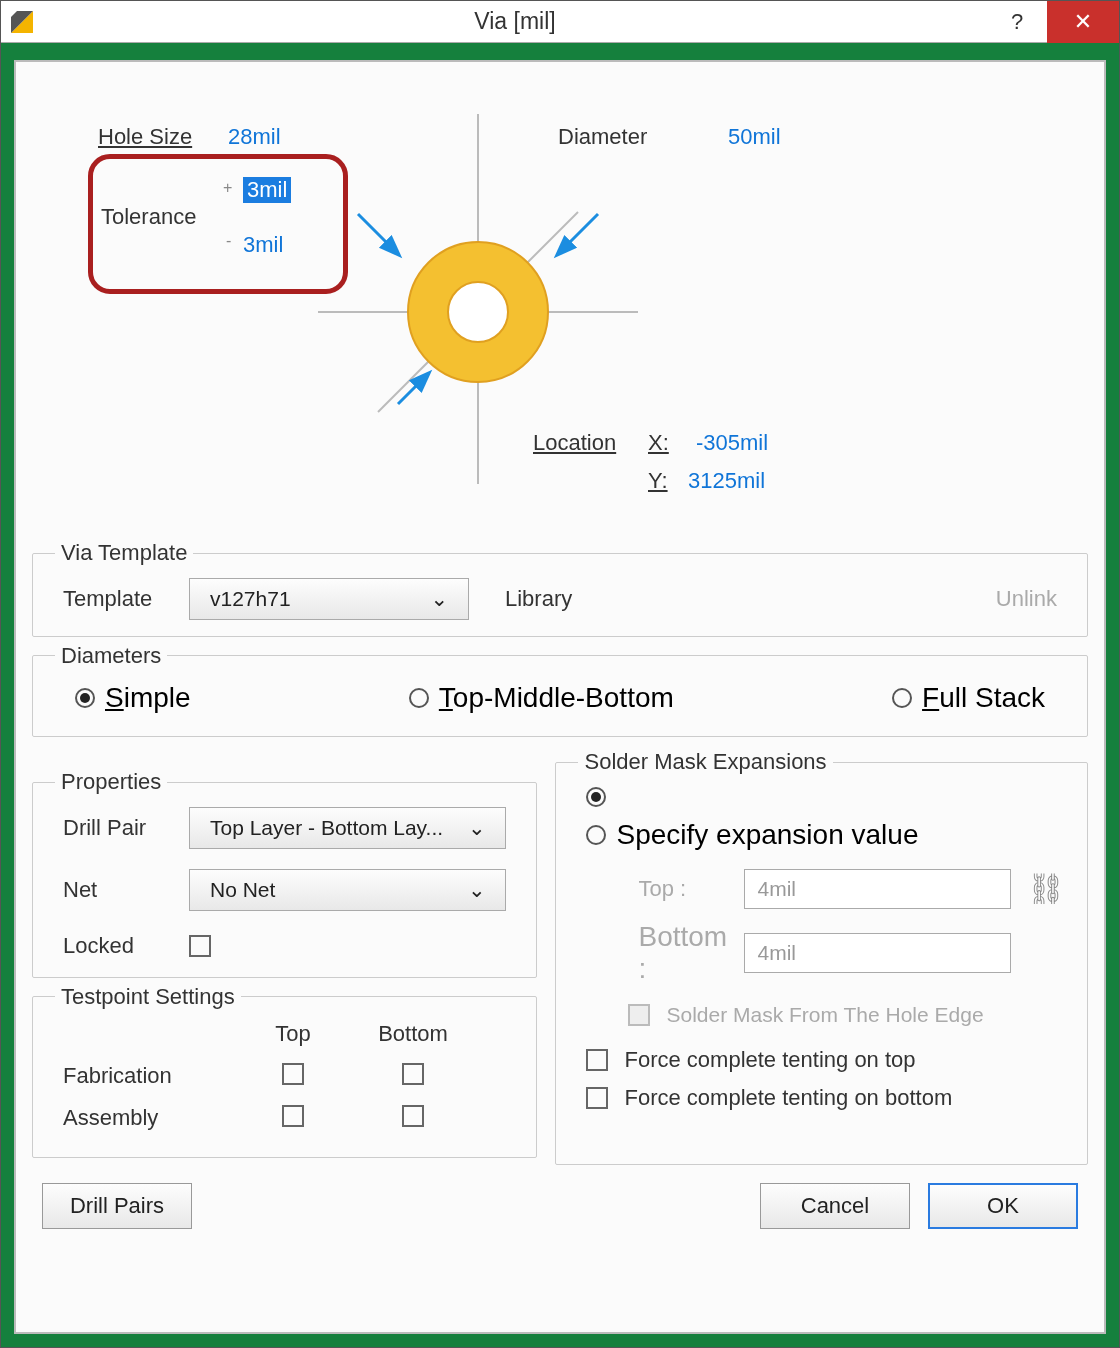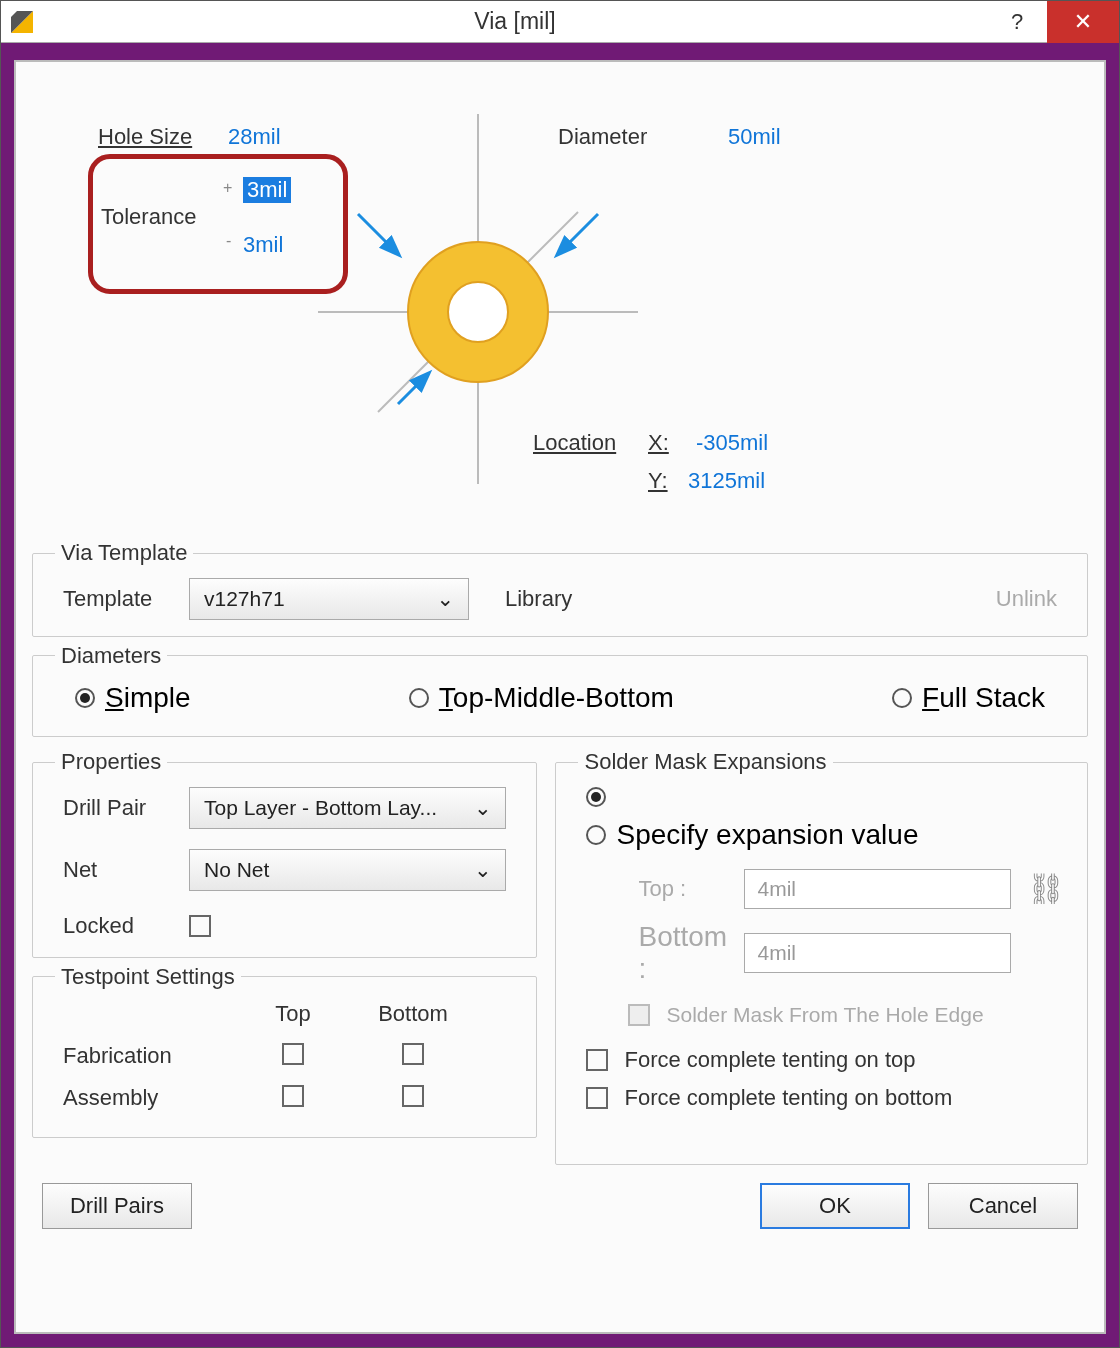--- a/index.html
+++ b/index.html
@@ -1,33 +1,33 @@
 <!DOCTYPE html>
 <html><head>
 <meta charset="utf-8">
 <style>
 * { box-sizing: border-box; font-family: "Segoe UI", Tahoma, sans-serif; }
 body { margin:0; padding:0; background:#888; }
-.window { width:1120px; height:1348px; border:1px solid #555; background:#701a75; position:relative; }
+.window { width:1120px; height:1348px; border:1px solid #555; background:#15803d; position:relative; }
 .titlebar { height:42px; background:#fff; display:flex; align-items:center; border-bottom:1px solid #aaa; position:relative;}
 .title-icon { width:22px; height:22px; margin:0 10px; }
 .title-text { flex:1; text-align:center; font-size:23px; color:#333; }
 .title-buttons { display:flex; height:42px; }
 .title-btn { width:60px; display:flex; align-items:center; justify-content:center; font-size:22px; color:#333; }
 .title-btn.close { background:#c9302c; color:#fff; width:72px; }
 .inner { position:absolute; top:59px; left:13px; right:13px; bottom:13px; border:2px solid #bbb; background:#fbfbfb; padding:12px; }
 .upper { position:relative; height:460px; }
 .label { font-size:22px; color:#333; }
 .value { font-size:22px; color:#1075d8; }
 .highlight-box { position:absolute; border:5px solid #a91f1f; border-radius:22px; left:60px; top:80px; width:260px; height:140px; }
 .via-svg { position:absolute; left:290px; top:10px; }
 fieldset { border:1px solid #ccc; border-radius:2px; margin:6px 4px; }
 legend { font-size:22px; color:#333; padding:0 6px; margin-left:10px; }
 .row { display:flex; align-items:center; gap:16px; padding:6px 18px; }
-.select { flex:1; height:42px; border:1px solid #aaa; background:linear-gradient(#fdfdfd,#e8e8e8); display:flex; align-items:center; justify-content:space-between; padding:0 14px; font-size:21px; color:#222;}
+.select { flex:1; height:42px; border:1px solid #aaa; background:linear-gradient(#fdfdfd,#e8e8e8); display:flex; align-items:center; justify-content:space-between; padding:0 20px; font-size:21px; color:#222;}
 .radio { display:inline-flex; align-items:center; gap:10px; font-size:28px; }
 .radio-circle { width:20px; height:20px; border:2px solid #555; border-radius:50%; display:inline-flex; align-items:center; justify-content:center; }
 .radio-dot { width:10px; height:10px; background:#222; border-radius:50%; }
 .checkbox-sq { width:22px; height:22px; border:2px solid #666; display:inline-block; }
 .disabled-sq { border-color:#bbb; background:#eee; }
 .cols { display:flex; gap:10px; }
 .col { flex:1; }
 .textbox { height:40px; border:1px solid #aaa; background:#fff; padding:0 12px; display:flex; align-items:center; font-size:21px; color:#999; }
 .chain-icon { font-size:30px; color:#888; line-height:0.9; }
 .bottom-buttons { display:flex; justify-content:space-between; padding:12px 14px 0; align-items:center; }
@@ -132,21 +132,21 @@
           <span><span class="u">T</span>op-Middle-Bottom</span>
         </label>
         <label class="radio">
           <span class="radio-circle"></span>
           <span><span class="u">F</span>ull Stack</span>
         </label>
       </div>
     </fieldset>
 
     <div class="cols">
-      <div class="col" style="flex:0.95;">
+      <div class="col" style="flex:0.95;margin-top:20px;">
 
         <fieldset style="padding-bottom:12px;">
           <legend>Properties</legend>
           <div class="row">
             <div class="label" style="width:110px;">Drill Pair</div>
             <div class="select">
               <span>Top Layer - Bottom Lay...</span>
               <span>⌄</span>
             </div>
           </div>
@@ -222,19 +222,19 @@
             <span class="checkbox-sq"></span>
             <span class="label">Force complete tenting on bottom</span>
           </div>
         </fieldset>
       </div>
     </div>
 
     <div class="bottom-buttons">
       <div class="btn">Drill Pairs</div>
       <div style="display:flex; gap:18px;">
+        <div class="btn">Cancel</div>
         <div class="btn primary">OK</div>
-        <div class="btn">Cancel</div>
       </div>
     </div>
 
   </div>
 </div>
 
 </body></html>

